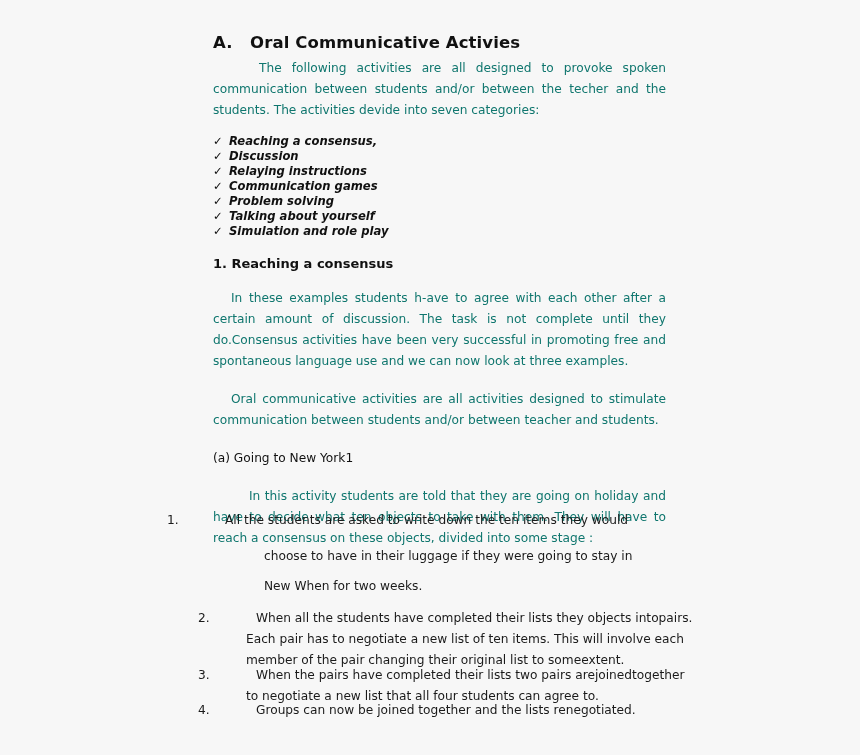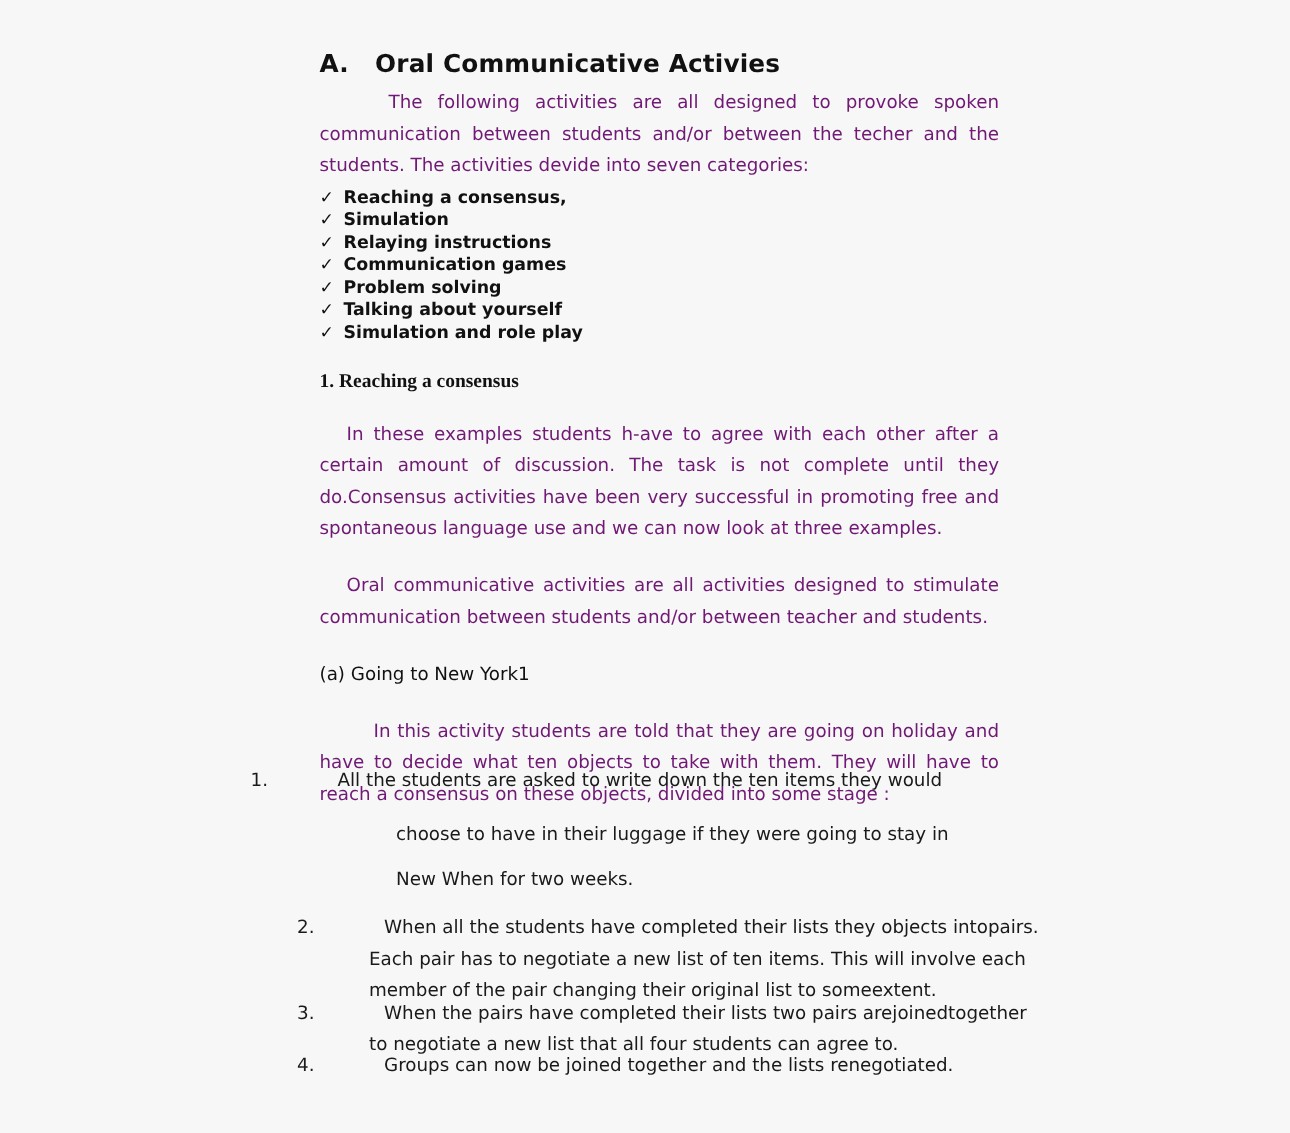--- a/index.html
+++ b/index.html
@@ -36,31 +36,32 @@
     margin: 0 0 4px 0;
     line-height: 1.25;
     white-space: pre;
   }
 
   .para {
     font-size: 12.2px;
     line-height: 21px;
     text-align: justify;
     margin: 0;
-    color: #701a75;
+    color: #0f766e;
   }
   .para.intro {
     text-indent: 46px;
     text-align: justify;
   }
 
   .checklist {
     list-style: none;
-    margin: 3px 0 0 0;
+    margin: 13px 0 0 0;
     padding: 0;
+    font-style: italic;
   }
   .checklist li {
     font-size: 11.6px;
     font-weight: bold;
     line-height: 15px;
     white-space: nowrap;
     display: block;
   }
   .checklist .tick {
     display: inline-block;
@@ -112,29 +113,29 @@
 <div class="page">
 
   <div class="doc">
 
     <h1 class="doc-title">A.   Oral Communicative Activies</h1>
 
     <p class="para intro">The following activities are all designed to provoke spoken communication between students and/or between the techer and the students. The activities devide into seven categories:</p>
 
     <ul class="checklist">
       <li><span class="tick">✓</span><span>Reaching a consensus,</span></li>
-      <li><span class="tick">✓</span><span>Simulation</span></li>
+      <li><span class="tick">✓</span><span>Discussion</span></li>
       <li><span class="tick">✓</span><span>Relaying instructions</span></li>
       <li><span class="tick">✓</span><span>Communication games</span></li>
       <li><span class="tick">✓</span><span>Problem solving</span></li>
       <li><span class="tick">✓</span><span>Talking about yourself</span></li>
       <li><span class="tick">✓</span><span>Simulation and role play</span></li>
     </ul>
 
-    <h2 class="section-head" style="margin-top:17px;font-family:Liberation Serif, serif;">1. Reaching a consensus</h2>
+    <h2 class="section-head" style="margin-top:17px;">1. Reaching a consensus</h2>
 
     <p class="para" style="margin-top:17px; text-indent:18px;">In these examples students h-ave to agree with each other after a certain amount of discussion. The task is not complete until they do.Consensus activities have been very successful in promoting free and spontaneous language use and we can now look at three examples.</p>
 
     <p class="para" style="margin-top:17px; text-indent:18px;">Oral communicative activities are all activities designed to stimulate communication between students and/or between teacher and students.</p>
 
     <p class="sub-label" style="margin-top:17px;">(a) Going to New York1</p>
 
     <p class="para" style="margin-top:17px; text-indent:36px;">In this activity students are told that they are going on holiday and have to decide what ten objects to take with them. They will have to reach a consensus on these objects, divided into some stage :</p>
 
   </div>

